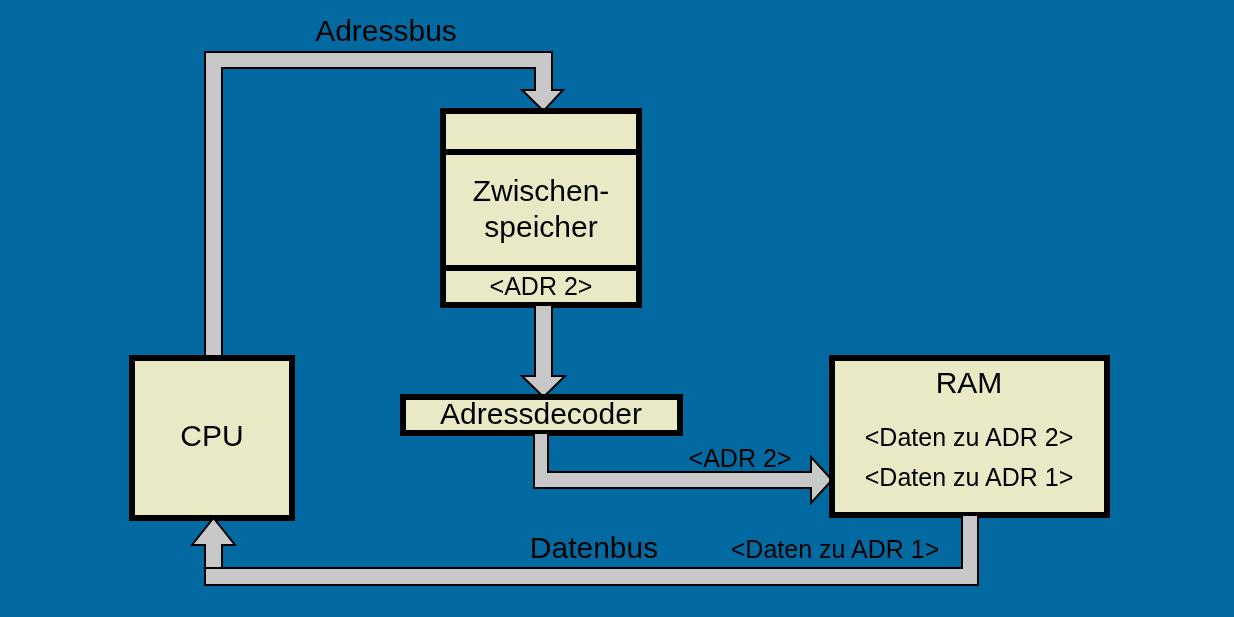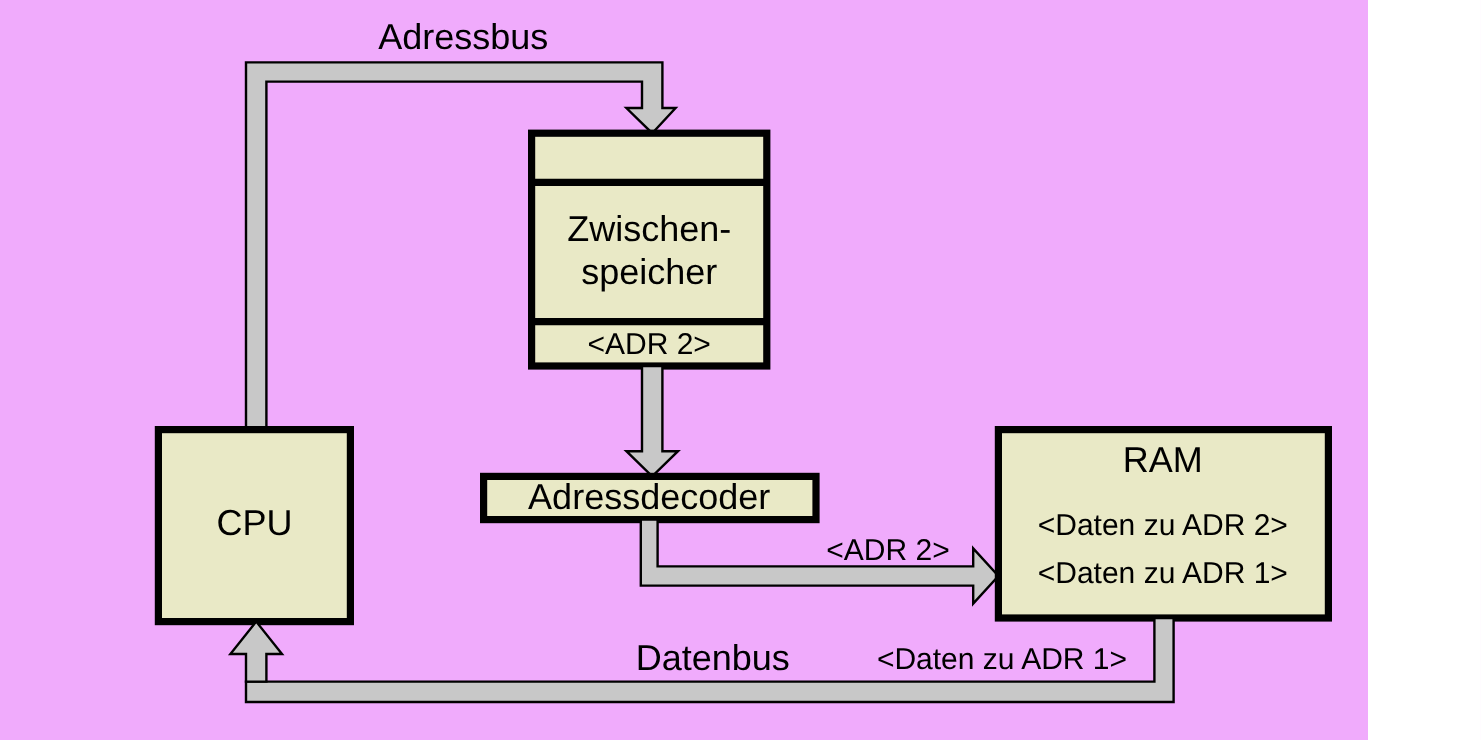--- a/index.html
+++ b/index.html
@@ -8,23 +8,23 @@
     background: #ffffff;
   }
   body {
     width: 1234px;
     height: 617px;
     font-family: "Liberation Sans", sans-serif;
     overflow: hidden;
   }
   #diagram-root {
     position: relative;
-    width: 1140px;
+    width: 1234px;
     height: 617px;
-    background: #f0abfc;
+    background: #0369a1;
   }
   svg.diagram {
     display: block;
     width: 1234px;
     height: 617px;
   }
   .bus-fill   { fill: #c8c8c8; stroke: #000000; stroke-width: 2; }
   .box-fill   { fill: #e9e9c6; stroke: #000000; stroke-width: 6; }
   .box-inner-line { stroke: #000000; stroke-width: 6; }
   text {

